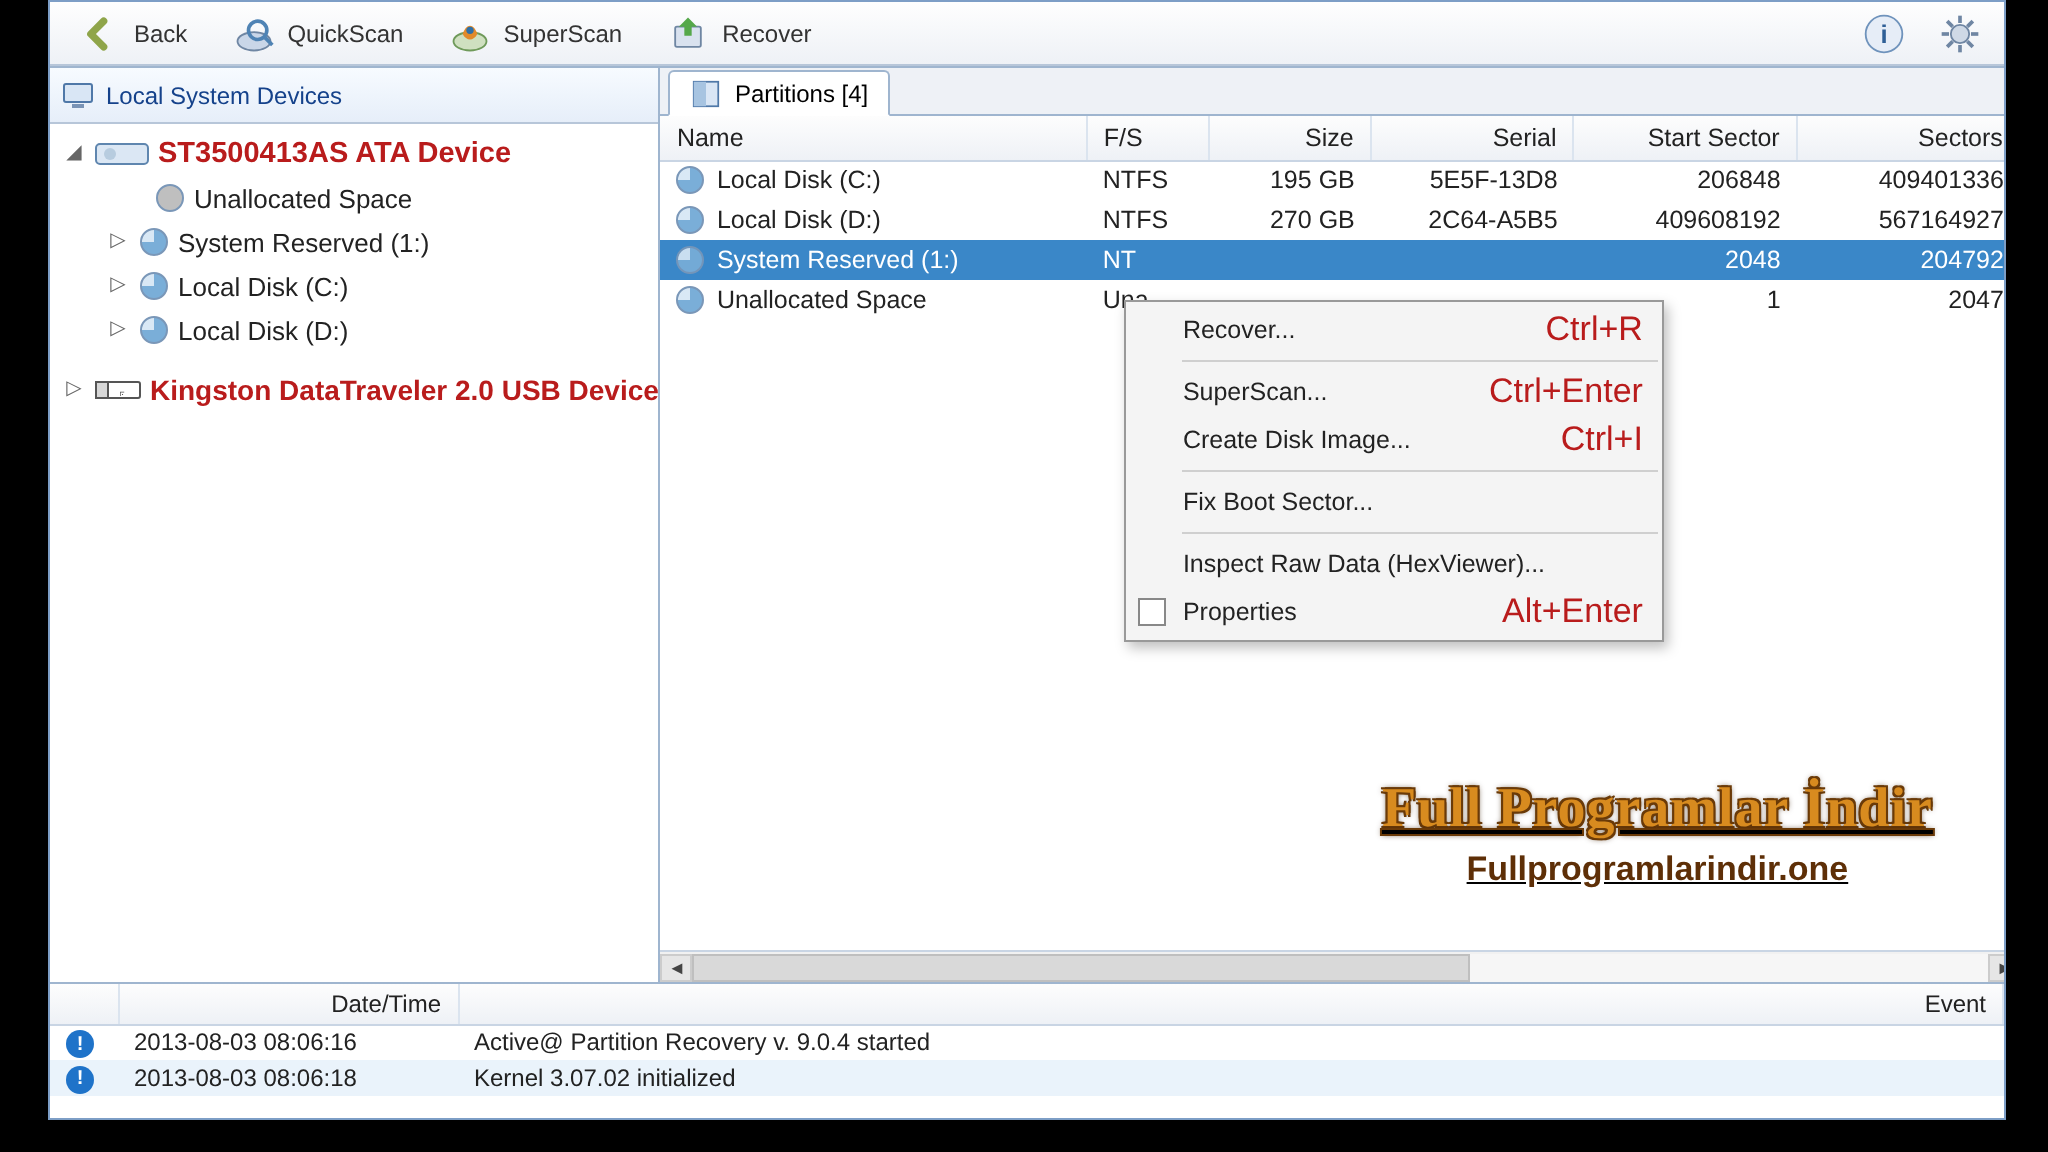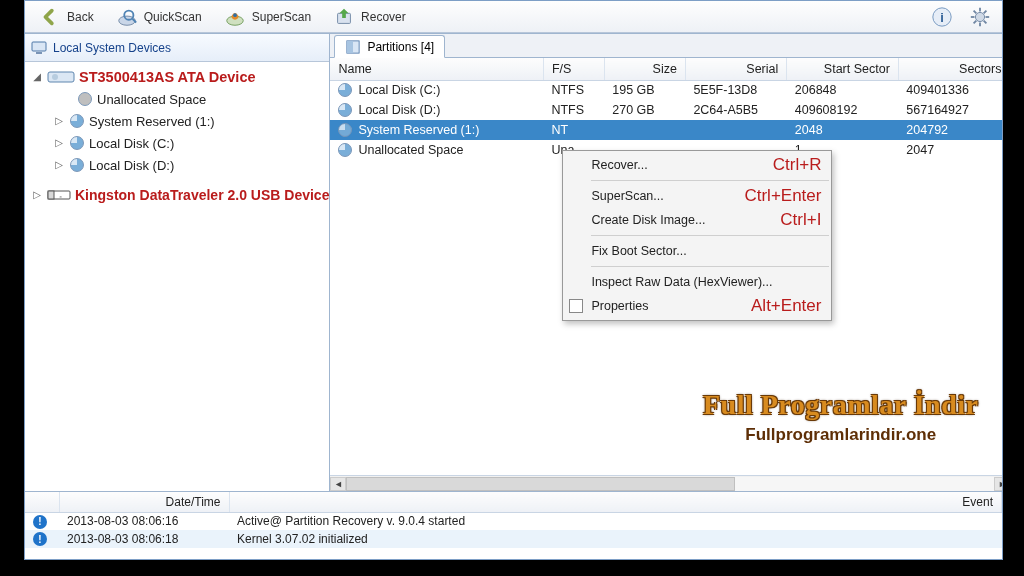--- a/index.html
+++ b/index.html
@@ -21,39 +21,39 @@
 .indent-1{padding-left:28px;} .indent-2{padding-left:52px;}
 .right-panel { flex:1; display:flex; flex-direction:column; position:relative; background:#fff;}
 .tab-strip { height:24px; display:flex; align-items:flex-end; padding-left:4px; border-bottom:1px solid #9fb5cf; background:#eef1f6;}
 .tab { height:23px; background:#fff; border:1px solid #9fb5cf; border-bottom:1px solid #fff; border-radius:3px 3px 0 0; padding:0 10px; font-size:12px; display:flex; align-items:center; gap:6px; margin-bottom:-1px;text-align:right;}
 .grid { flex:1; overflow:auto; position:relative;}
 .grid table { width: 680px; border-collapse: collapse; font-size:12.5px; color:#222; table-layout:fixed; }
 .grid th { text-align:left; font-weight:400; background:linear-gradient(#fdfdfd,#eef1f6); border-bottom:1px solid #c9d5e4; border-right:1px solid #dbe4ef; height:22px; padding:0 8px; color:#222;}
 .grid td { height:20px; padding:0 8px; white-space:nowrap; overflow:hidden; }
 .grid tr.selected td { background:#3a87c8; color:#fff; }
 .grid tr.selected td .name-cell .pie { opacity:.9;}
-.grid tr td.right { text-align:left;margin-top:48px; }
+.grid tr td.right { text-align:right;margin-top:48px; }
 .name-cell { display:flex; align-items:center; gap:6px; }
 .pie { width:14px; height:14px; border-radius:50%; border:1px solid #7a97b8; background: conic-gradient(#7aaed8 0 75%, #d9e8f5 0);}
 .hscroll { height:16px; background:#f1f1f1; border-top:1px solid #c9d5e4; display:flex; align-items:center;}
 .hscroll .btn{width:16px;height:14px;background:#e6e6e6;border:1px solid #ccc;display:flex;align-items:center;justify-content:center;font-size:9px;color:#444;}
 .hscroll .track{flex:1;height:14px;background:#f6f6f6;position:relative;}
 .hscroll .thumb{position:absolute;left:0;top:0;height:14px;width:60%;background:#d9d9d9;border:1px solid #bfbfbf;}
 .context-menu { position:absolute; left:232px; top:92px; width:270px; background:#f4f4f4; border:1px solid #999; box-shadow:2px 3px 6px rgba(0,0,0,.25); font-size:12.5px; color:#222; padding:2px 0; z-index:5;}
 .cm-item{height:24px;display:flex;align-items:center;padding:0 10px 0 28px;position:relative;cursor:pointer;}
 .cm-item .shortcut{margin-left:auto;color:#b91c1c;font-size:17px;}
 .cm-sep{height:1px;background:#cfcfcf;margin:3px 2px 3px 28px;}
 .cm-check{position:absolute;left:6px;width:14px;height:14px;border:1px solid #888;background:#fff;}
 .log-panel{height:68px;border-top:1px solid #9fb5cf;background:#fff;display:flex;flex-direction:column;}
 .log-panel table{width:100%;border-collapse:collapse;font-size:12px;color:#222;}
 .log-panel th{text-align:right;font-weight:400;background:linear-gradient(#fdfdfd,#eef1f6);border-bottom:1px solid #c9d5e4;border-right:1px solid #dbe4ef;height:20px;padding:0 8px;}
 .log-panel td{height:18px;padding:0 8px;}
 .log-panel tr.hl td{background:#eaf3fb;}
 .log-icon{width:14px;height:14px;border-radius:50%;background:#1f73c9;color:#fff;display:inline-flex;align-items:center;justify-content:center;font-size:10px;font-weight:bold;margin-right:4px;}
-.watermark{position:absolute;right:32px;bottom:30px;text-align:center;pointer-events:none;}
+.watermark{position:absolute;right:44px;bottom:30px;text-align:center;pointer-events:none;text-decoration:underline;}
 .watermark .line1{font-family:Georgia,"Times New Roman",serif;font-size:28px;font-weight:700;color:#d88b1f;text-shadow:1px 1px 0 #6a3a08, -1px -1px 0 #6a3a08, 1px -1px 0 #6a3a08, -1px 1px 0 #6a3a08, 0 0 3px #3a1f05;letter-spacing:.5px;}
 .watermark .line2{font-family:Arial,sans-serif;font-size:17px;font-weight:700;color:#5e2f07;margin-top:4px;}
 .black-tab{position:absolute;background:#000;height:30px;border-radius:0 0 6px 6px;}
 .black-tab.bottom{border-radius:6px 6px 0 0;}
 svg{display:block;}
 </style>
 </head>
 <body>
 
 <div class="black-tab" style="left:52px;top:0;width:86px"></div>

